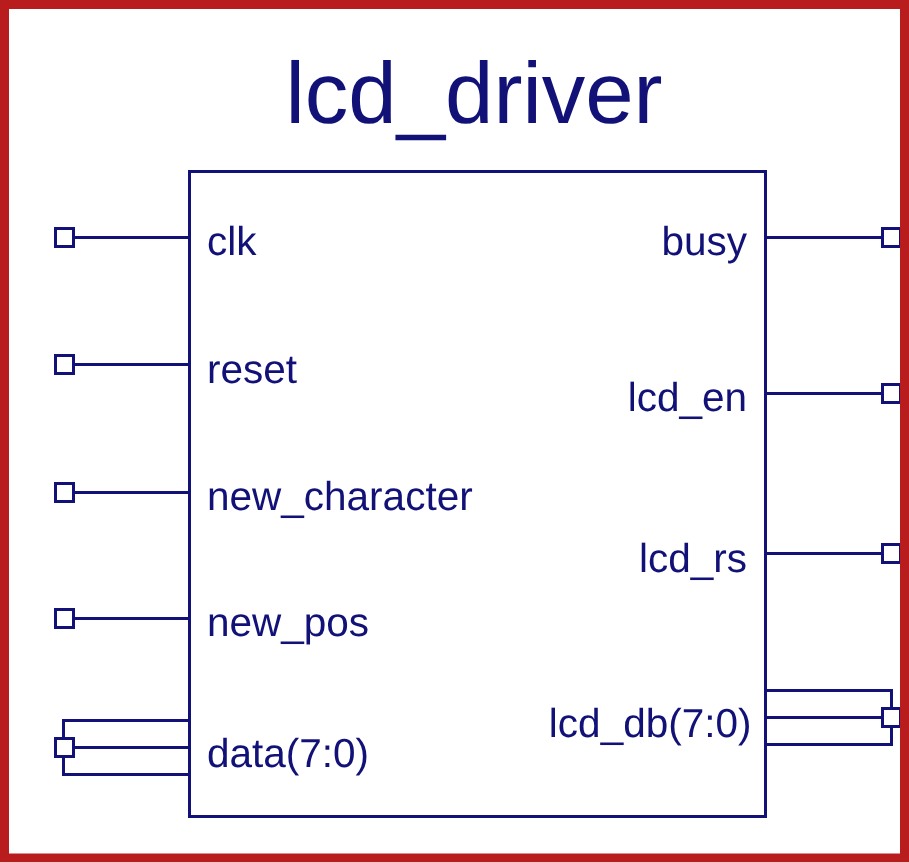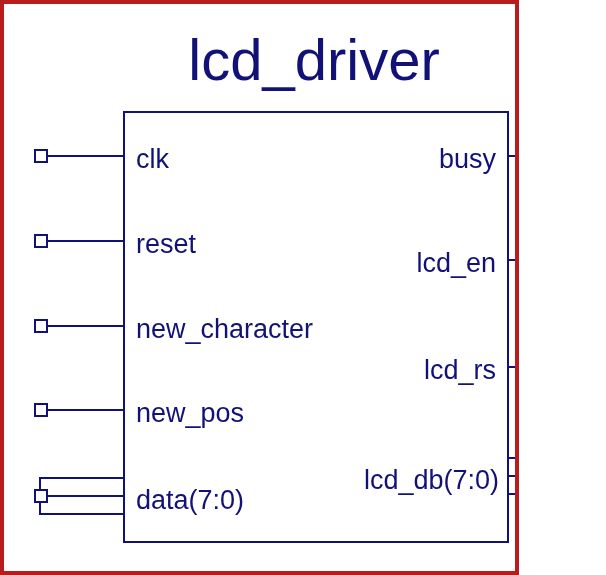--- a/index.html
+++ b/index.html
@@ -6,24 +6,24 @@
   html, body {
     margin: 0;
     padding: 0;
     background: #ffffff;
   }
   body {
     font-family: "Liberation Sans", sans-serif;
   }
   #canvas {
     position: relative;
-    width: 519px;
+    width: 606px;
     height: 575px;
     background: #ffffff;
-    border: 4px solid #b91c1c;
+    border: 6px solid #b91c1c;
     box-sizing: border-box;
     overflow: hidden;
   }
   #schematic {
     position: absolute;
     left: 0;
     top: 0;
     width: 606px;
     height: 575px;
     display: block;

